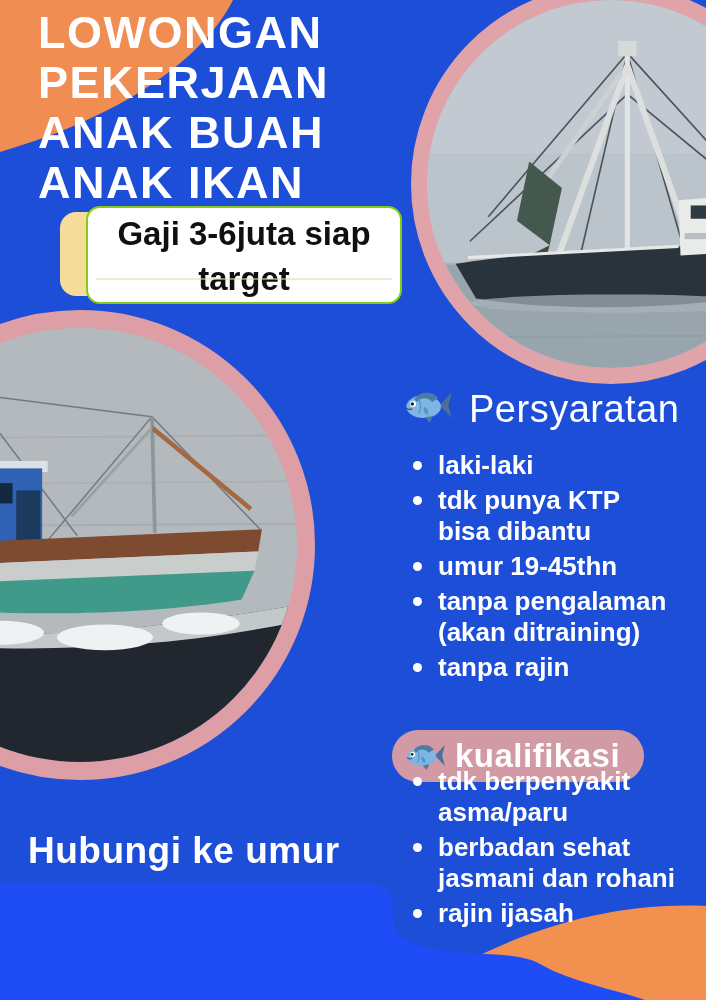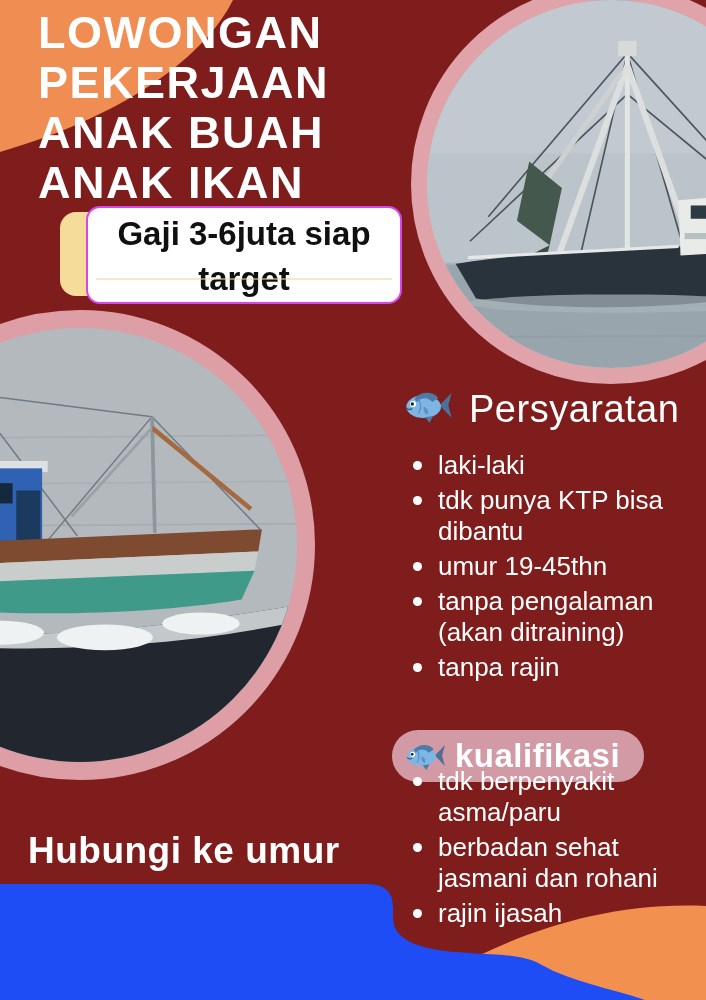--- a/index.html
+++ b/index.html
@@ -1,57 +1,57 @@
 <!DOCTYPE html>
 <html><head>
 <meta charset="utf-8">
 <style>
   html,body{margin:0;padding:0;background:#10122a;}
   .poster{
     position:relative;width:706px;height:1000px;overflow:hidden;
-    background:#7f1d1d;
+    background:#1d4ed8;
     font-family:"Liberation Sans", sans-serif;
     -webkit-font-smoothing:antialiased;
   }
   .decor{position:absolute;left:0;top:0;width:706px;height:1000px;z-index:1;}
 
   
   .circle{position:absolute;border-radius:50%;overflow:hidden;box-sizing:border-box;z-index:2;background:#aeb6bd;}
   .circle-tr{left:411px;top:-16px;width:400px;height:400px;border:16px solid #e0a3aa;}
   .circle-left{left:-155px;top:310px;width:470px;height:470px;border:18px solid #dd9ea6;}
   .circle svg{display:block;width:100%;height:100%;}
 
   
   .title{position:absolute;left:38px;top:8px;z-index:3;color:#ffffff;
          font-size:45px;font-weight:700;line-height:50px;letter-spacing:1.5px;}
 
   
   .badge-yellow{position:absolute;left:60px;top:212px;width:330px;height:84px;
                 background:#f5dc9a;border-radius:16px;z-index:3;}
   .badge-white{position:absolute;left:86px;top:206px;width:316px;height:98px;
-               background:#ffffff;border:2px solid #d946ef;border-radius:14px;z-index:4;
+               background:#ffffff;border:2px solid #84cc16;border-radius:14px;z-index:4;
                color:#101010;font-size:33px;font-weight:700;line-height:45px;
                text-align:center;padding-top:3px;box-sizing:border-box;}
   .badge-rule{position:absolute;left:8px;right:8px;top:70px;height:2px;background:#e8d9a6;opacity:.55;}
 
   
   .sec-head{position:absolute;left:405px;top:388px;z-index:3;display:flex;align-items:flex-start;gap:16px;
             color:#ffffff;font-size:38px;font-weight:400;letter-spacing:.5px;}
   .fish-lg{width:48px;height:36px;flex:0 0 auto;}
   .fish-sm{width:40px;height:30px;flex:0 0 auto;}
 
   
   .pill{position:absolute;left:392px;top:730px;height:52px;min-width:248px;z-index:3;
         background:#d19aa5;border-radius:26px;display:flex;align-items:center;gap:9px;
         padding:0 24px 0 14px;box-sizing:border-box;
         color:#ffffff;font-size:33px;font-weight:700;letter-spacing:.5px;}
 
   
   .list{position:absolute;z-index:3;margin:0;padding:0;list-style:none;width:272px;
-        color:#ffffff;font-size:26px;font-weight:400;line-height:31px;}
+        color:#ffffff;font-size:26px;font-weight:700;line-height:31px;}
   .list li{position:relative;padding-left:33px;margin-bottom:4px;}
   .list li::before{content:'';position:absolute;left:8px;top:11px;width:9px;height:9px;
                    border-radius:50%;background:#ffffff;}
   .list-1{left:405px;top:450px;}
   .list-2{left:405px;top:766px;}
 
   
   .contact{position:absolute;left:28px;top:830px;z-index:3;color:#ffffff;
            font-size:37px;font-weight:700;letter-spacing:.5px;}
 </style>

